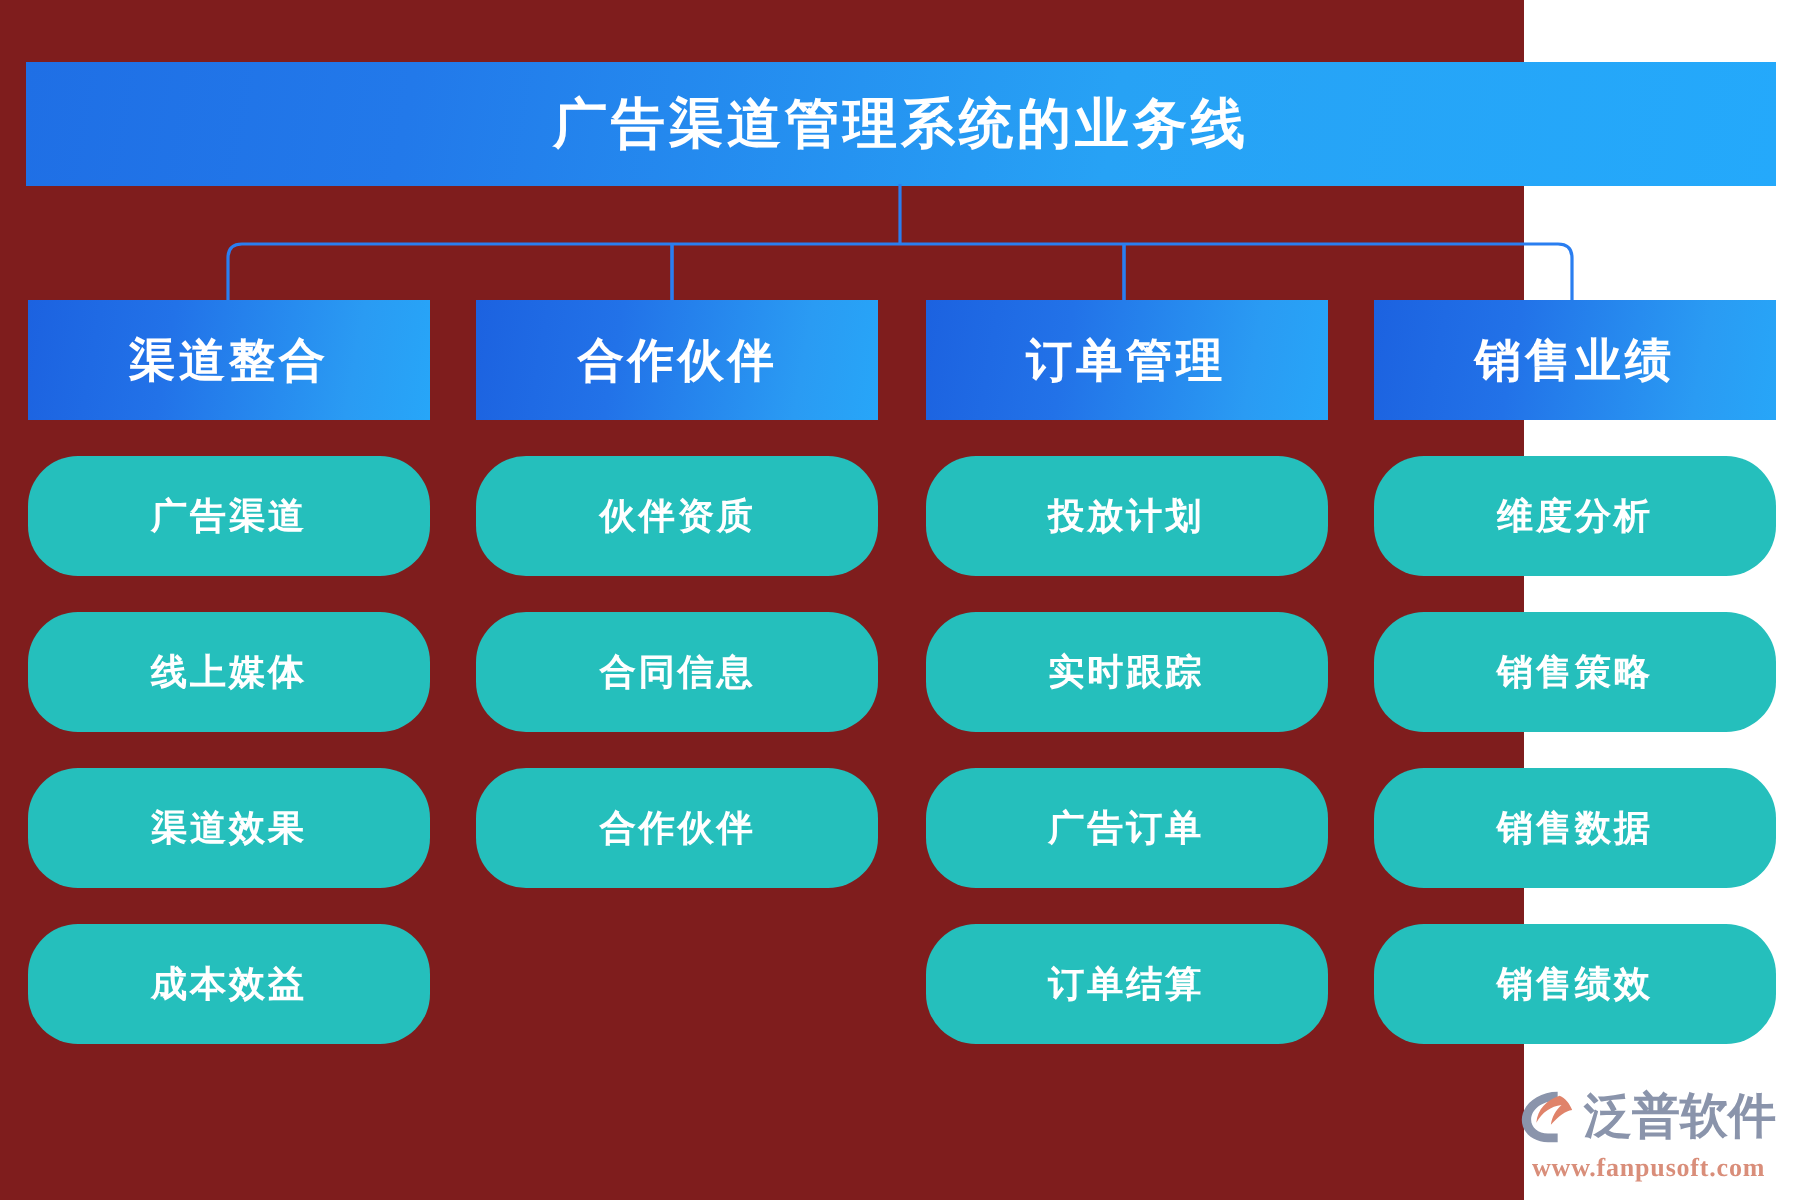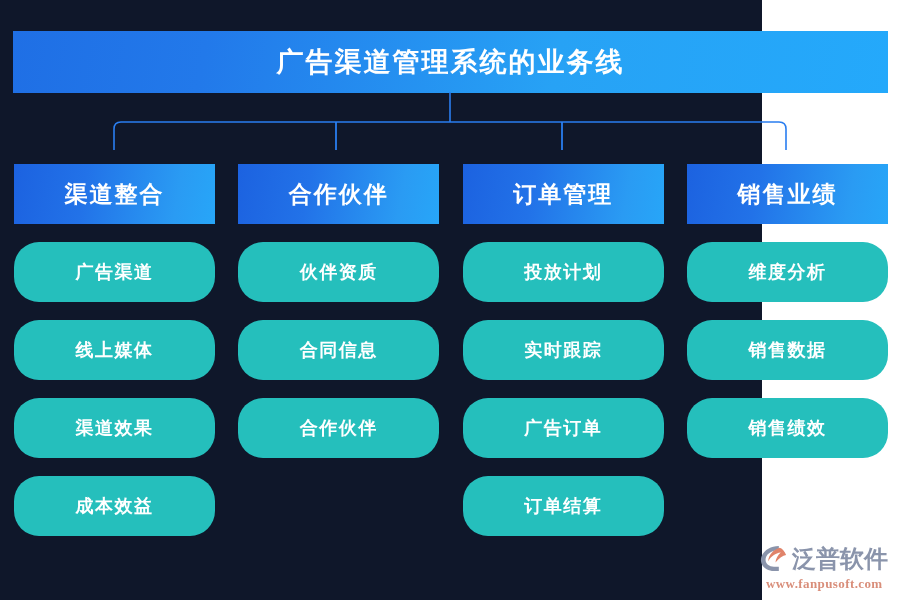--- a/index.html
+++ b/index.html
@@ -10,21 +10,21 @@
     width: 900px;
     height: 600px;
     background: #ffffff;
     font-family: "Liberation Serif", "DejaVu Serif", serif;
     overflow: hidden;
   }
   #canvas {
     position: relative;
     width: 762px;
     height: 600px;
-    background: #0f172a;
+    background: #7f1d1d;
   }
 
   
   #title-banner {
     position: absolute;
     left: 13px;
     top: 31px;
     width: 875px;
     height: 62px;
     background: linear-gradient(100deg, #1f6fe5 0%, #2279ea 22%, #27a2f5 62%, #24a9fb 100%);
@@ -47,21 +47,21 @@
     left: 0;
     top: 90px;
     width: 900px;
     height: 64px;
   }
 
   
   #columns {
     position: absolute;
     left: 14px;
-    top: 164px;
+    top: 150px;
     width: 874px;
     display: flex;
     justify-content: space-between;
   }
   .column {
     width: 201px;
     display: flex;
     flex-direction: column;
   }
   .cat-header {
@@ -202,20 +202,23 @@
         <span>订单结算</span>
       </div>
     </div>
 
     <div class="column">
       <div class="cat-header">
         <span>销售业绩</span>
       </div>
       <div class="item-box">
         <span>维度分析</span>
+      </div>
+      <div class="item-box">
+        <span>销售策略</span>
       </div>
       <div class="item-box">
         <span>销售数据</span>
       </div>
       <div class="item-box">
         <span>销售绩效</span>
       </div>
     </div>
 
   </div>

